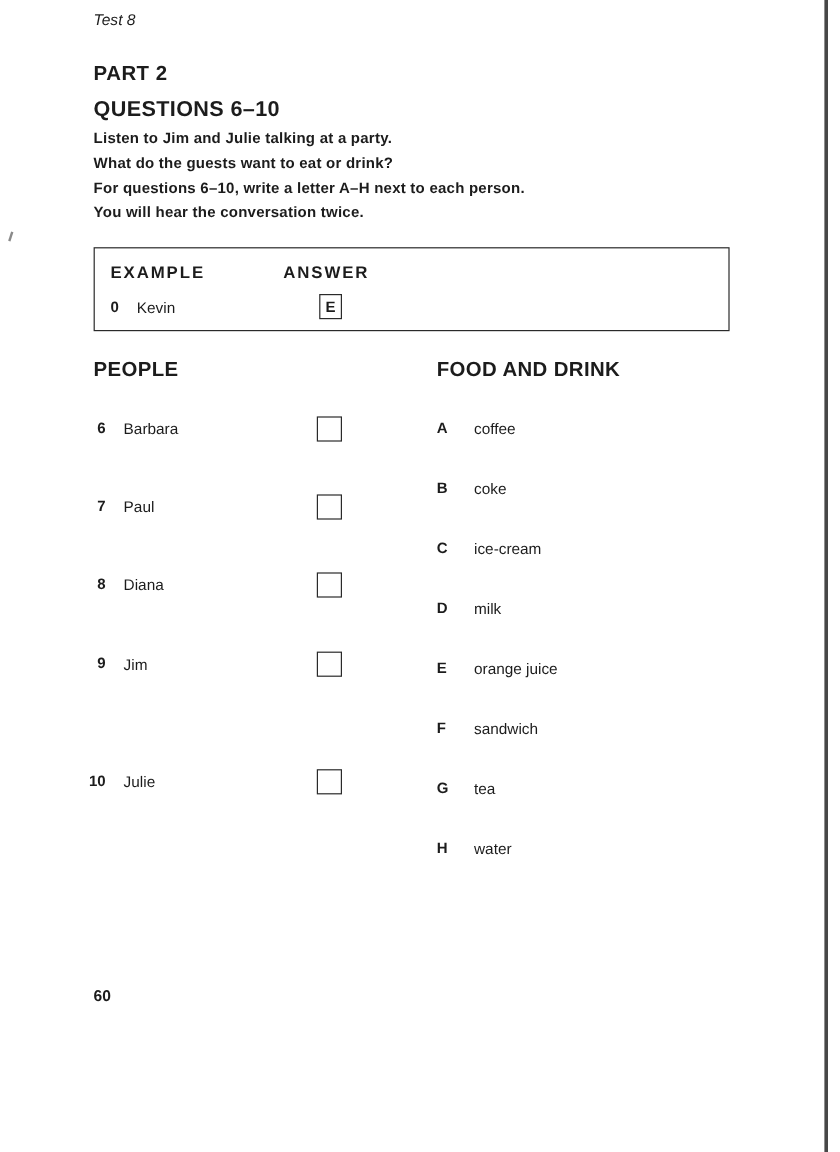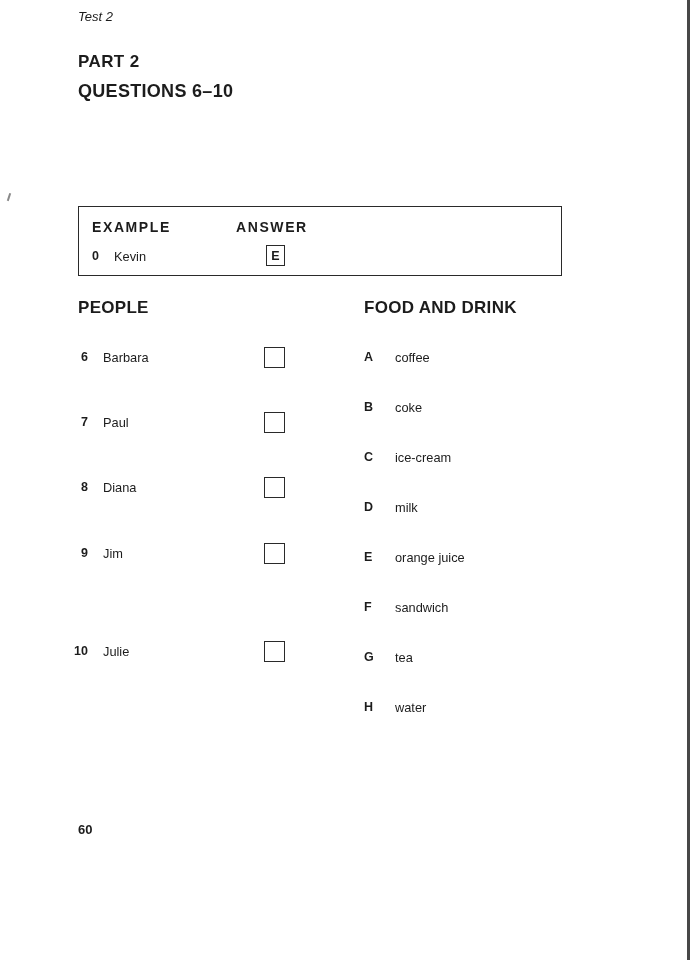--- a/index.html
+++ b/index.html
@@ -27,21 +27,21 @@
     font-size: 18px; font-weight: 700; letter-spacing: 0.3px;
   }
   .instructions {
     left: 78px; top: 105px;
     font-size: 12.5px; font-weight: 700;
   }
   .instructions p { margin: 0; line-height: 20.8px; letter-spacing: 0.2px; }
 
   .example-box {
     left: 78px; top: 206px;
-    width: 484px; height: 70px;
+    width: 530px; height: 70px;
     border: 1.5px solid #2a2a2a;
     box-sizing: border-box;
     text-align: center;
   }
   .example-box .hdr {
     position: absolute; top: 12px;
     font-size: 14px; font-weight: 700; letter-spacing: 1.6px;
   }
   .example-box .hdr.c1 { left: 13px; }
   .example-box .hdr.c2 { left: 157px; }
@@ -105,26 +105,32 @@
   .scan-tick {
     left: 8px; top: 193px; width: 1.5px; height: 8px;
     background: #8a8a8a; transform: rotate(18deg);
   }
 </style>
 </head>
 <body>
 
 <div class="page">
 
-  <div class="abs test-header">Test 2</div>
+  <div class="abs test-header">Test 8</div>
 
   <div class="abs part-title">PART 2</div>
 
   <div class="abs questions-title">QUESTIONS 6–10</div>
 
+  <div class="abs instructions">
+    <p>Listen to Jim and Julie talking at a party.</p>
+    <p>What do the guests want to eat or drink?</p>
+    <p>For questions 6–10, write a letter A–H next to each person.</p>
+    <p>You will hear the conversation twice.</p>
+  </div>
 
   <div class="abs example-box">
     <span class="hdr c1">EXAMPLE</span>
     <span class="hdr c2">ANSWER</span>
     <span class="qnum">0</span>
     <span class="qname">Kevin</span>
     <span class="answer-letter-box">E</span>
   </div>
 
   <div class="abs col-heading people-heading">PEOPLE</div>

